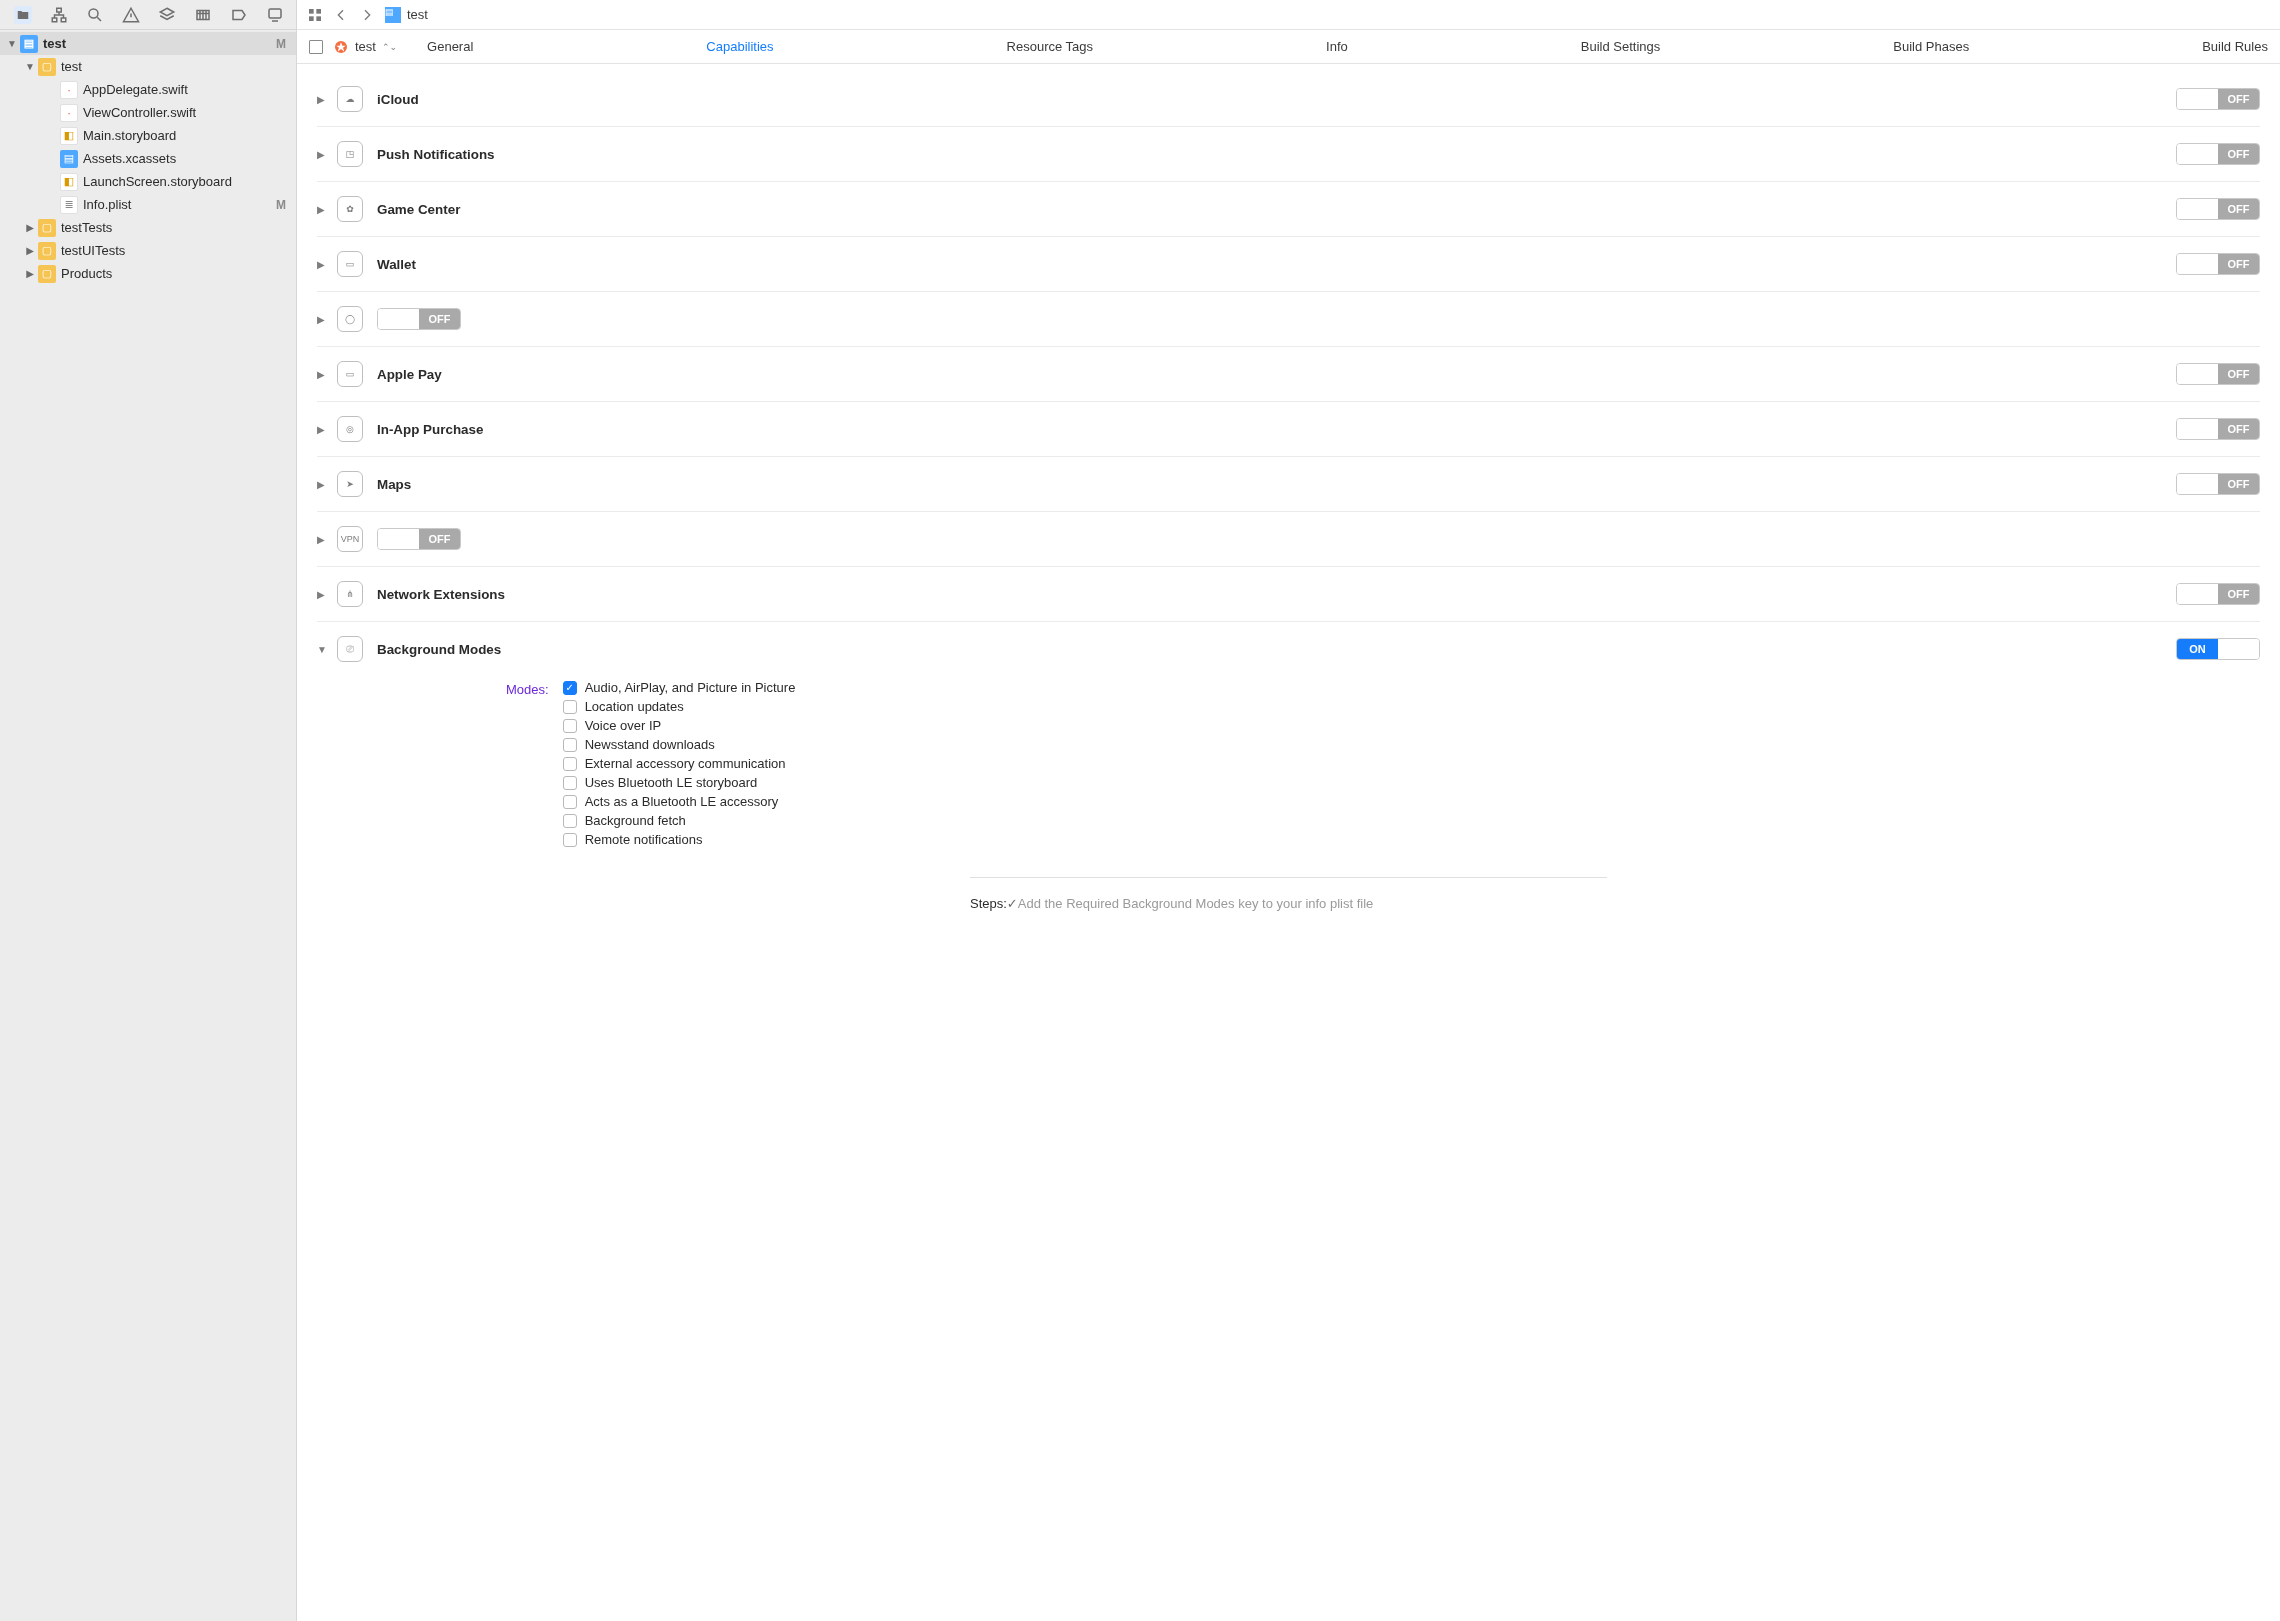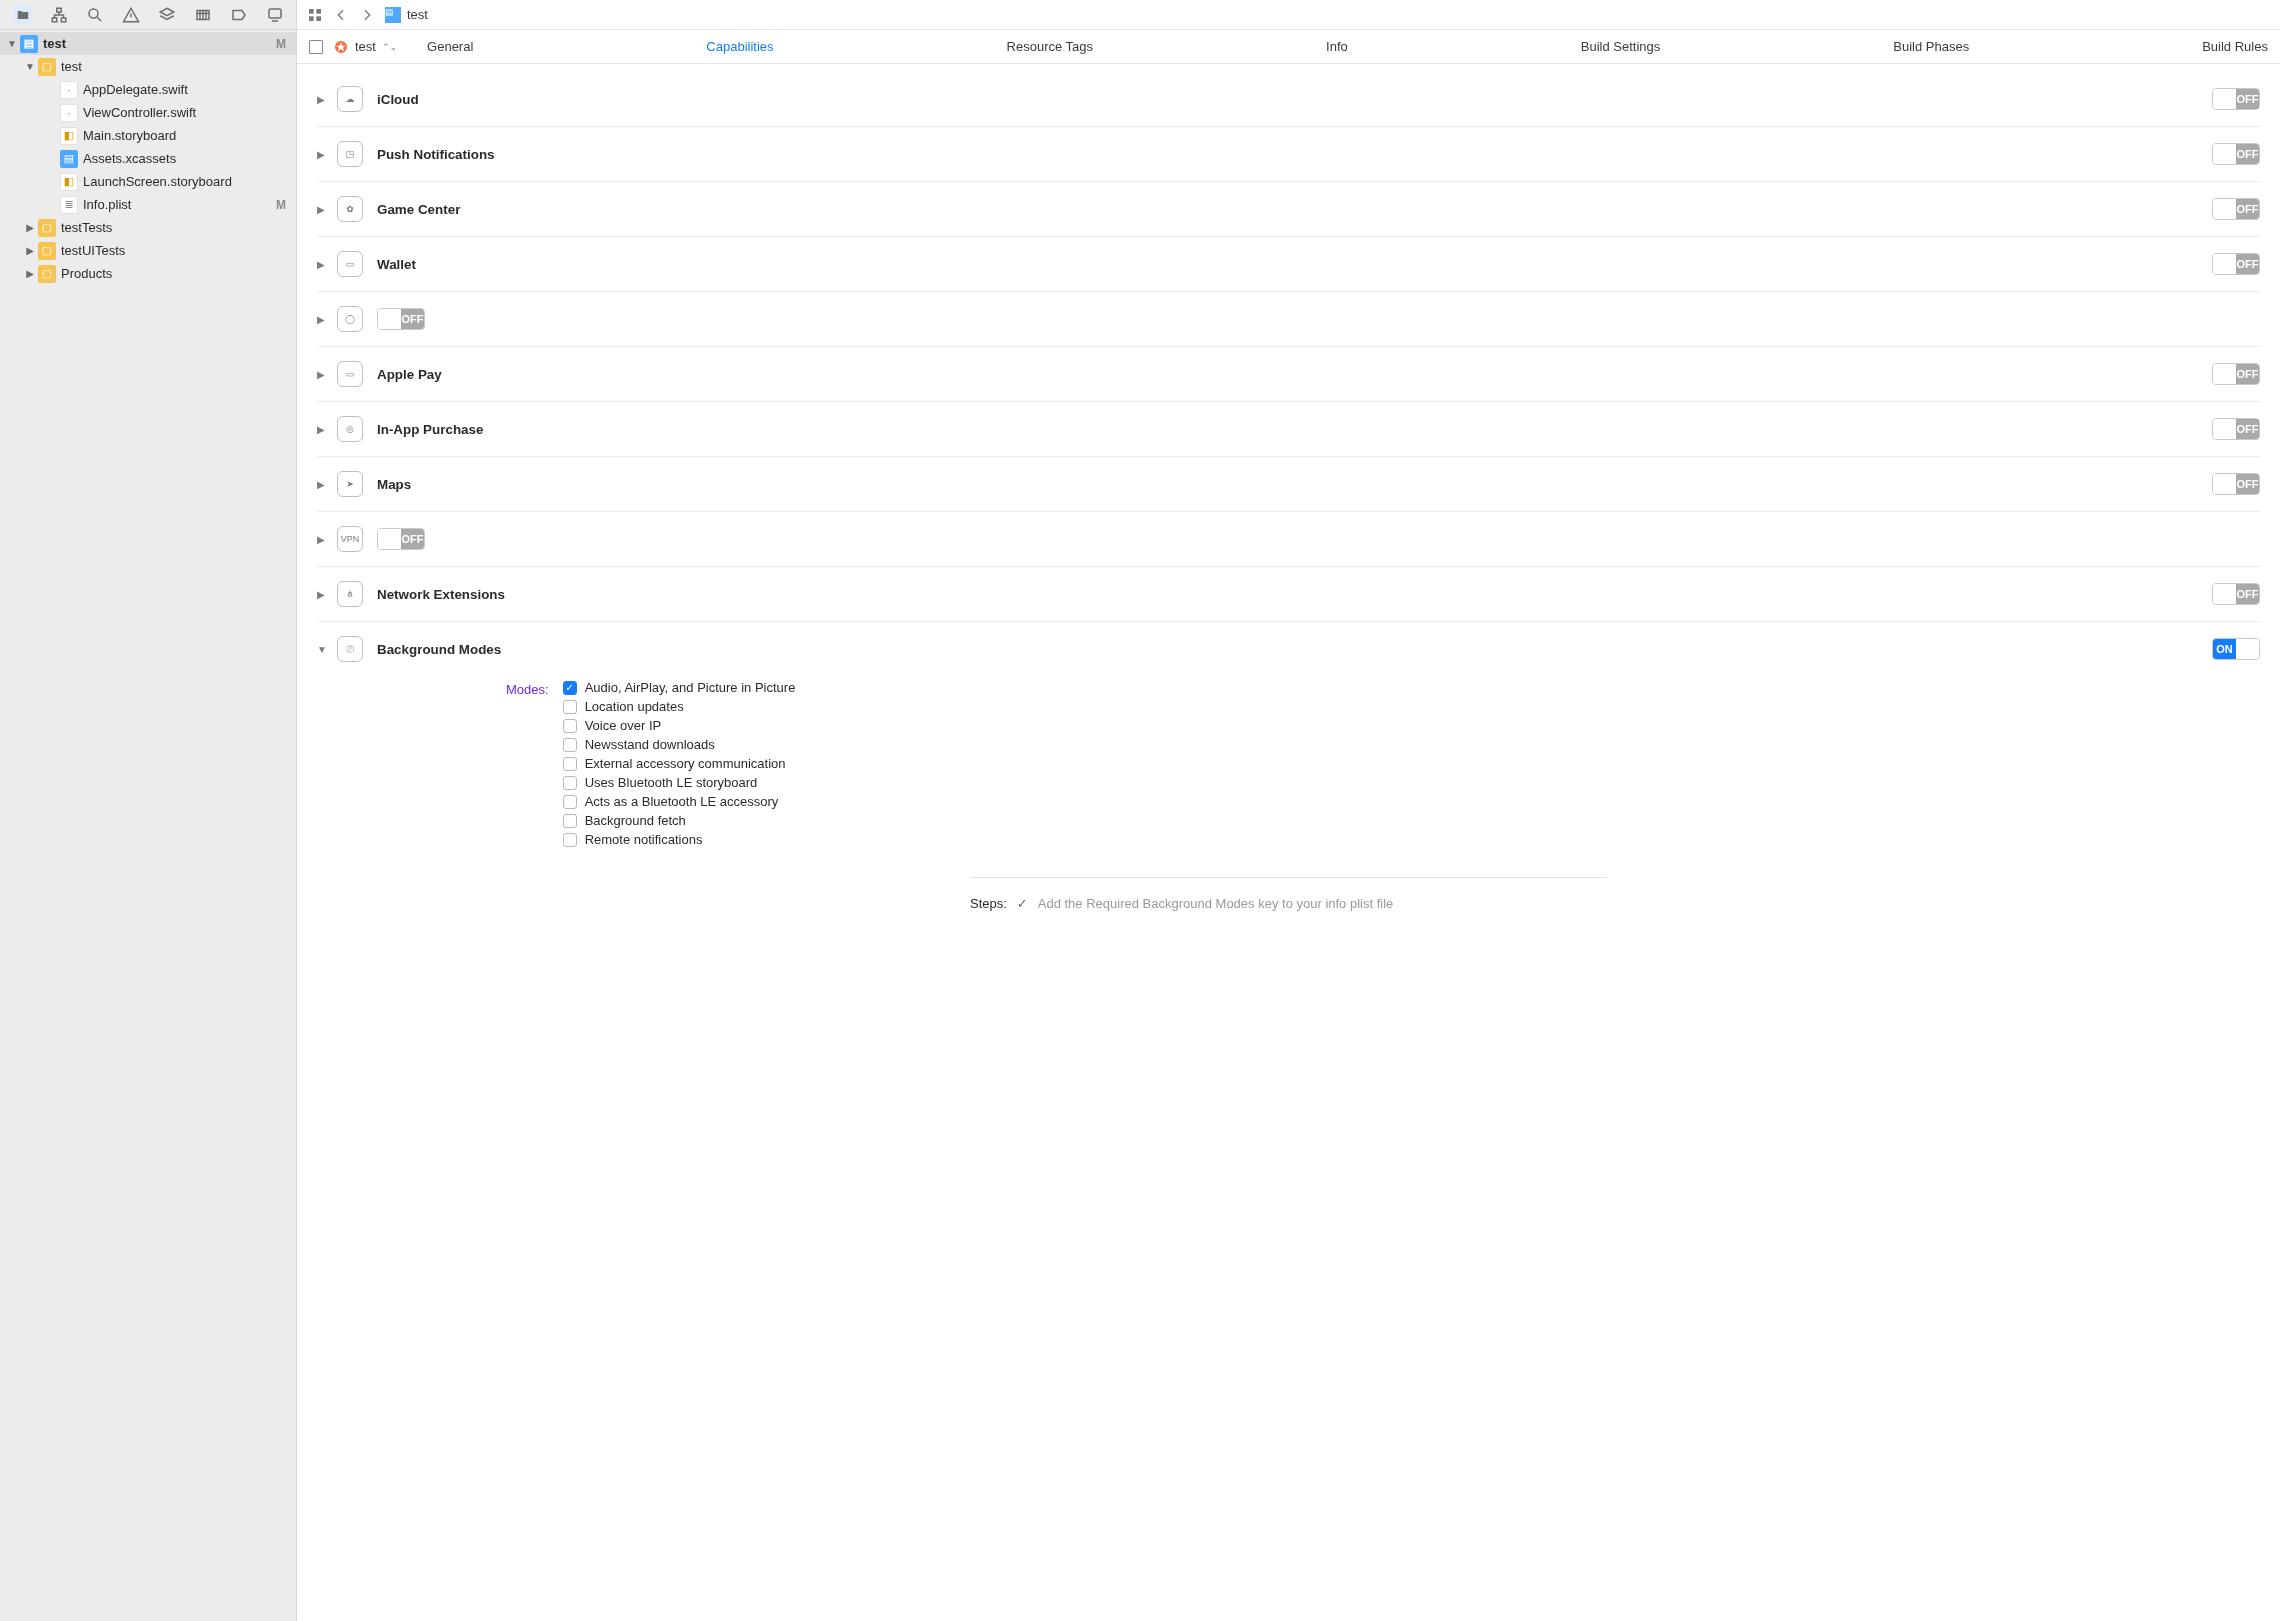--- a/index.html
+++ b/index.html
@@ -84,21 +84,21 @@
   width:14px; color:#7d7d7d; font-size:10px; margin-right:6px;
 }
 .cap-row .cap-icon {
   width:26px; height:26px; margin-right:14px; border:1px solid #bfbfbf; border-radius:6px;
   display:flex; align-items:center; justify-content:center; font-size:9px; color:#7d7d7d;
 }
 .cap-row .cap-name { flex:1; font-weight:600; font-size:13.4px; color:#2b2b2b; }
 
 
 .toggle {
-  width:48px; height:22px; border:1px solid #c9c9c9; border-radius:4px;
+  width:84px; height:22px; border:1px solid #c9c9c9; border-radius:4px;
   background:#fff; display:flex; align-items:stretch; overflow:hidden;
   font-size:11px; font-weight:700;
 }
 .toggle .half { flex:1; display:flex; align-items:center; justify-content:center; }
 .toggle.off .half.right { background:#a9a9a9; color:#fff; }
 .toggle.off .half.left  { background:#fff; }
 .toggle.on  .half.left  { background:#157dfb; color:#fff; }
 .toggle.on  .half.right { background:#fff; }
 
 
@@ -109,21 +109,21 @@
 .mode-item { display:flex; align-items:center; gap:8px; font-size:13px; color:#2b2b2b; }
 .cb {
   width:14px; height:14px; border:1px solid #b8b8b8; border-radius:3px; background:#fff;
   display:inline-flex; align-items:center; justify-content:center; font-size:10px; color:#fff;
 }
 .cb.checked { background:#157dfb; border-color:#157dfb; }
 
 .steps-block {
   margin: 30px auto 0 auto; max-width: 637px;
   border-top:1px solid #e0e0e0; padding-top:18px;
-  display:flex; gap:10px; font-size:13px;
+  display:flex; font-size:13px;
 }
 .steps-label { color:#2b2b2b; }
 .steps-text  { color:#9a9a9a; }
 .steps-check { color:#6a6a6a; }
 </style>
 </head>
 <body>
 
 <div class="app">
 

